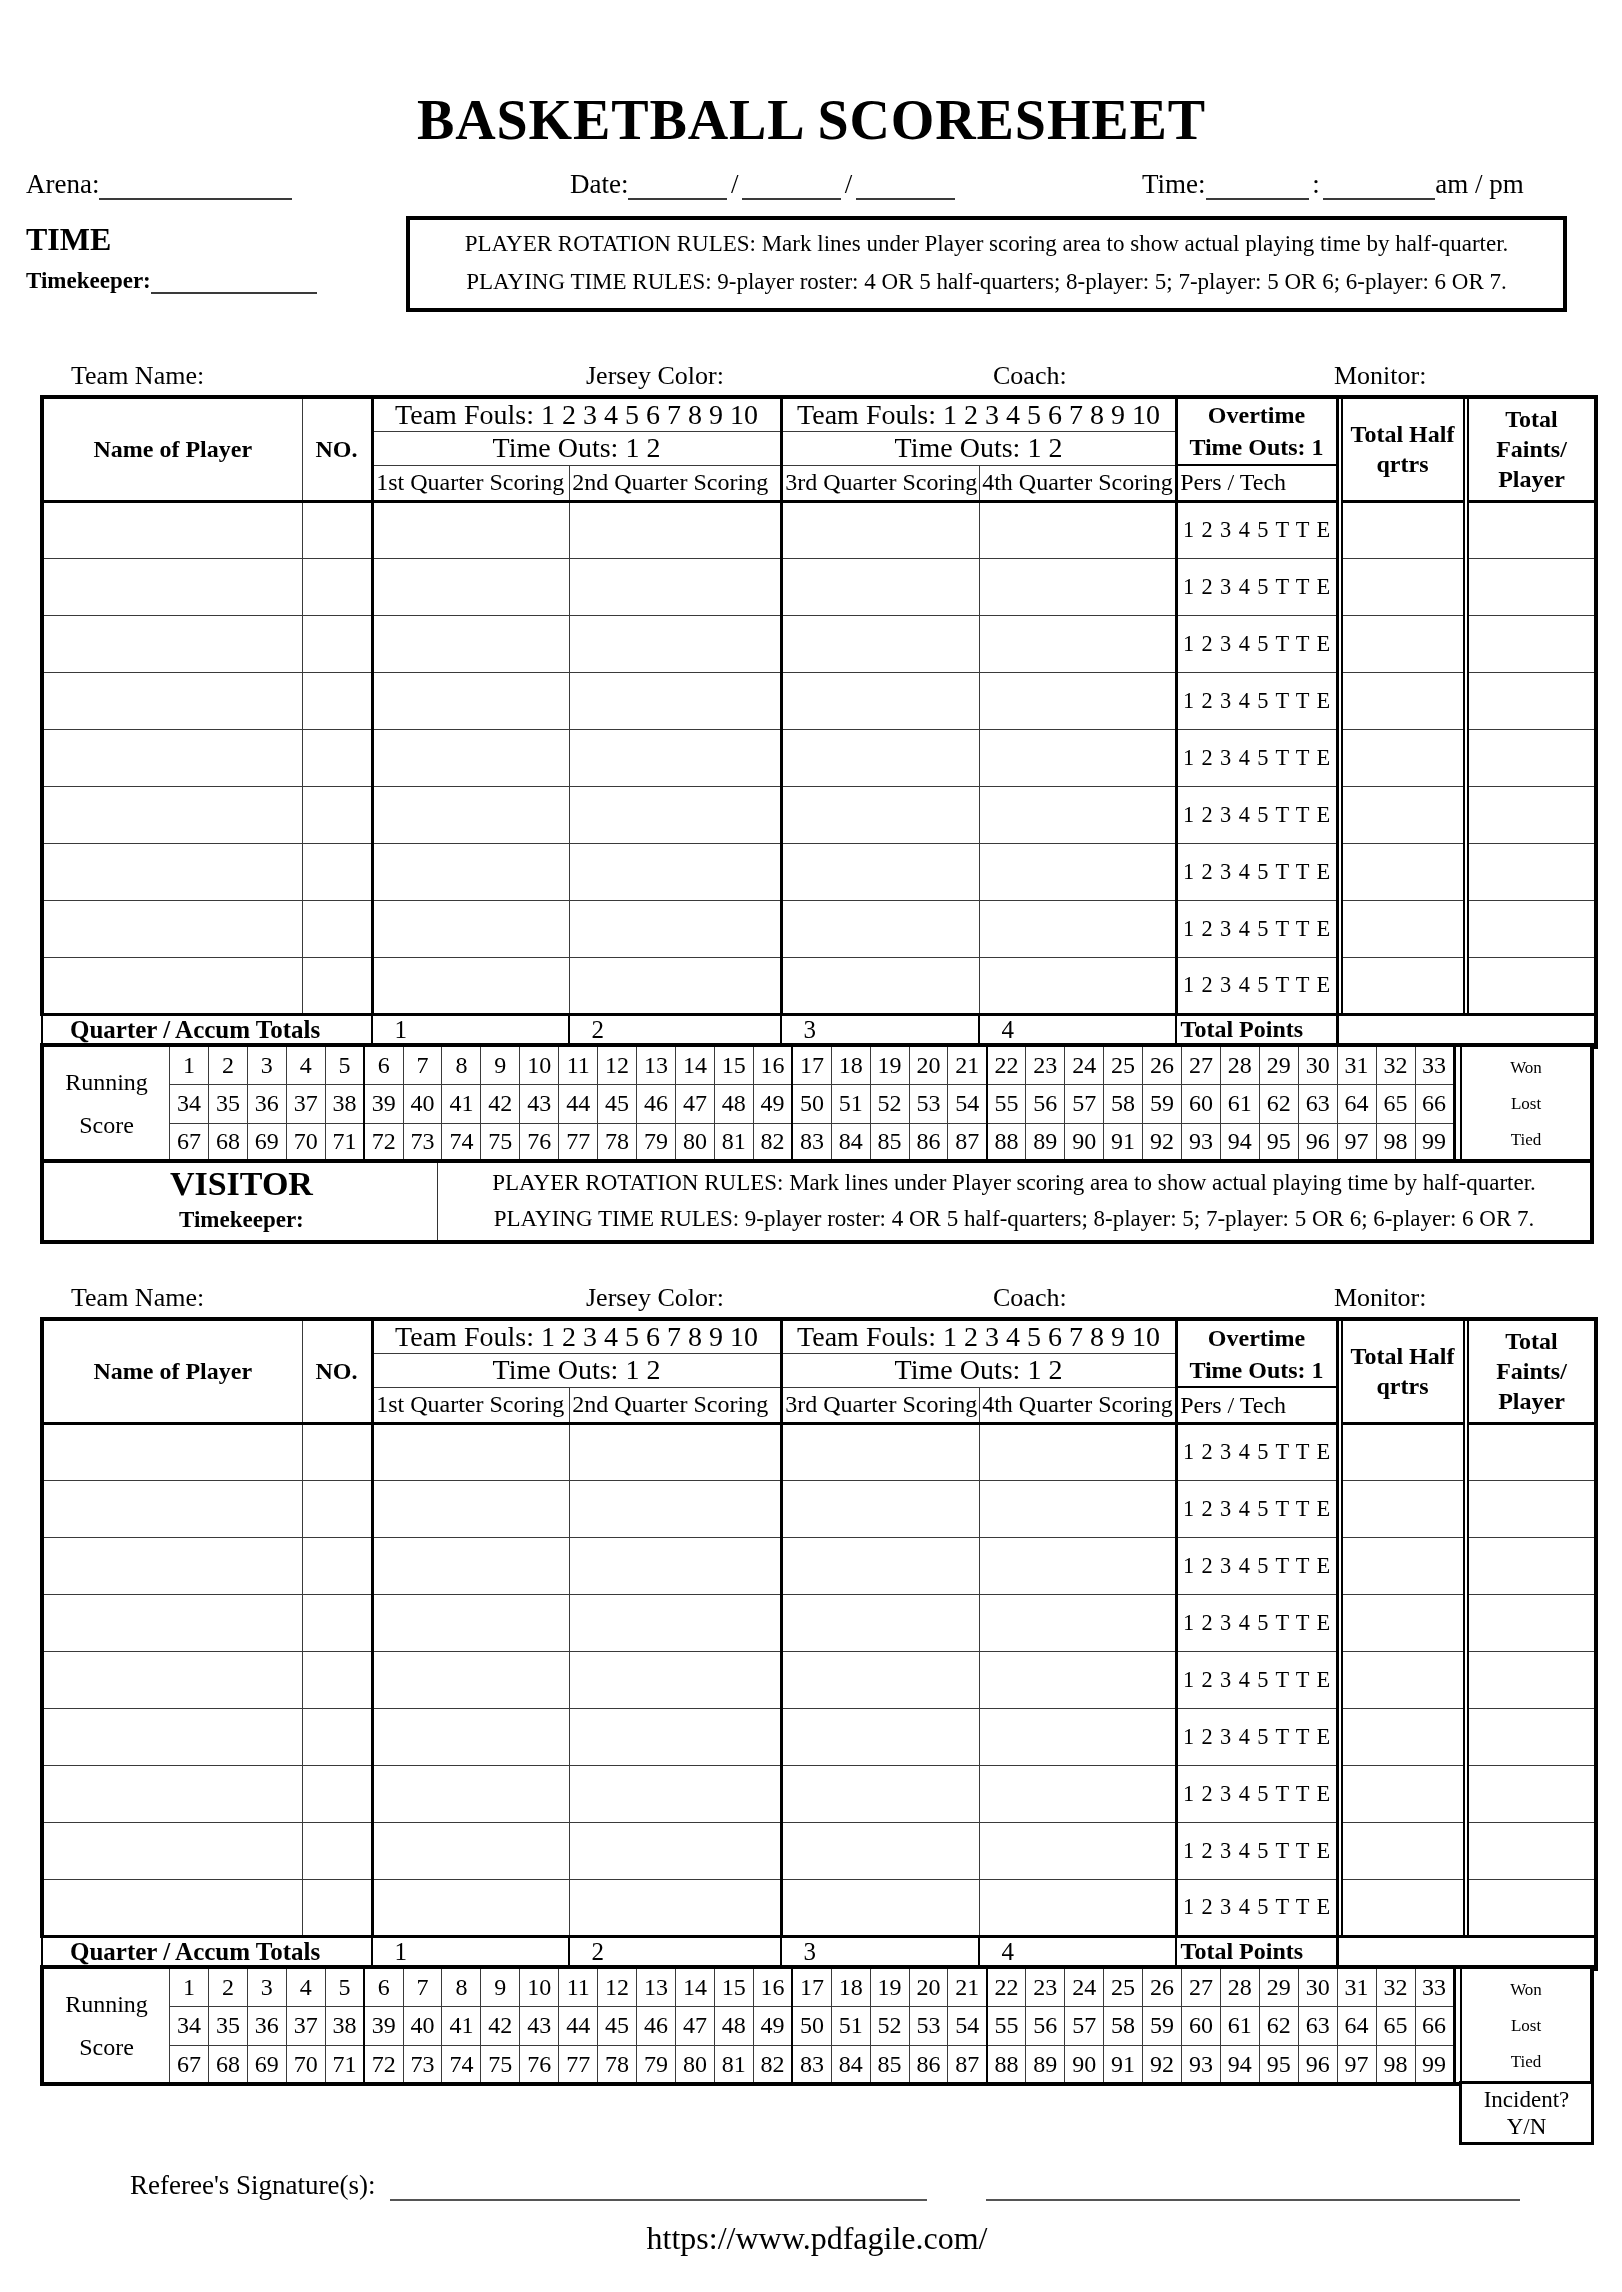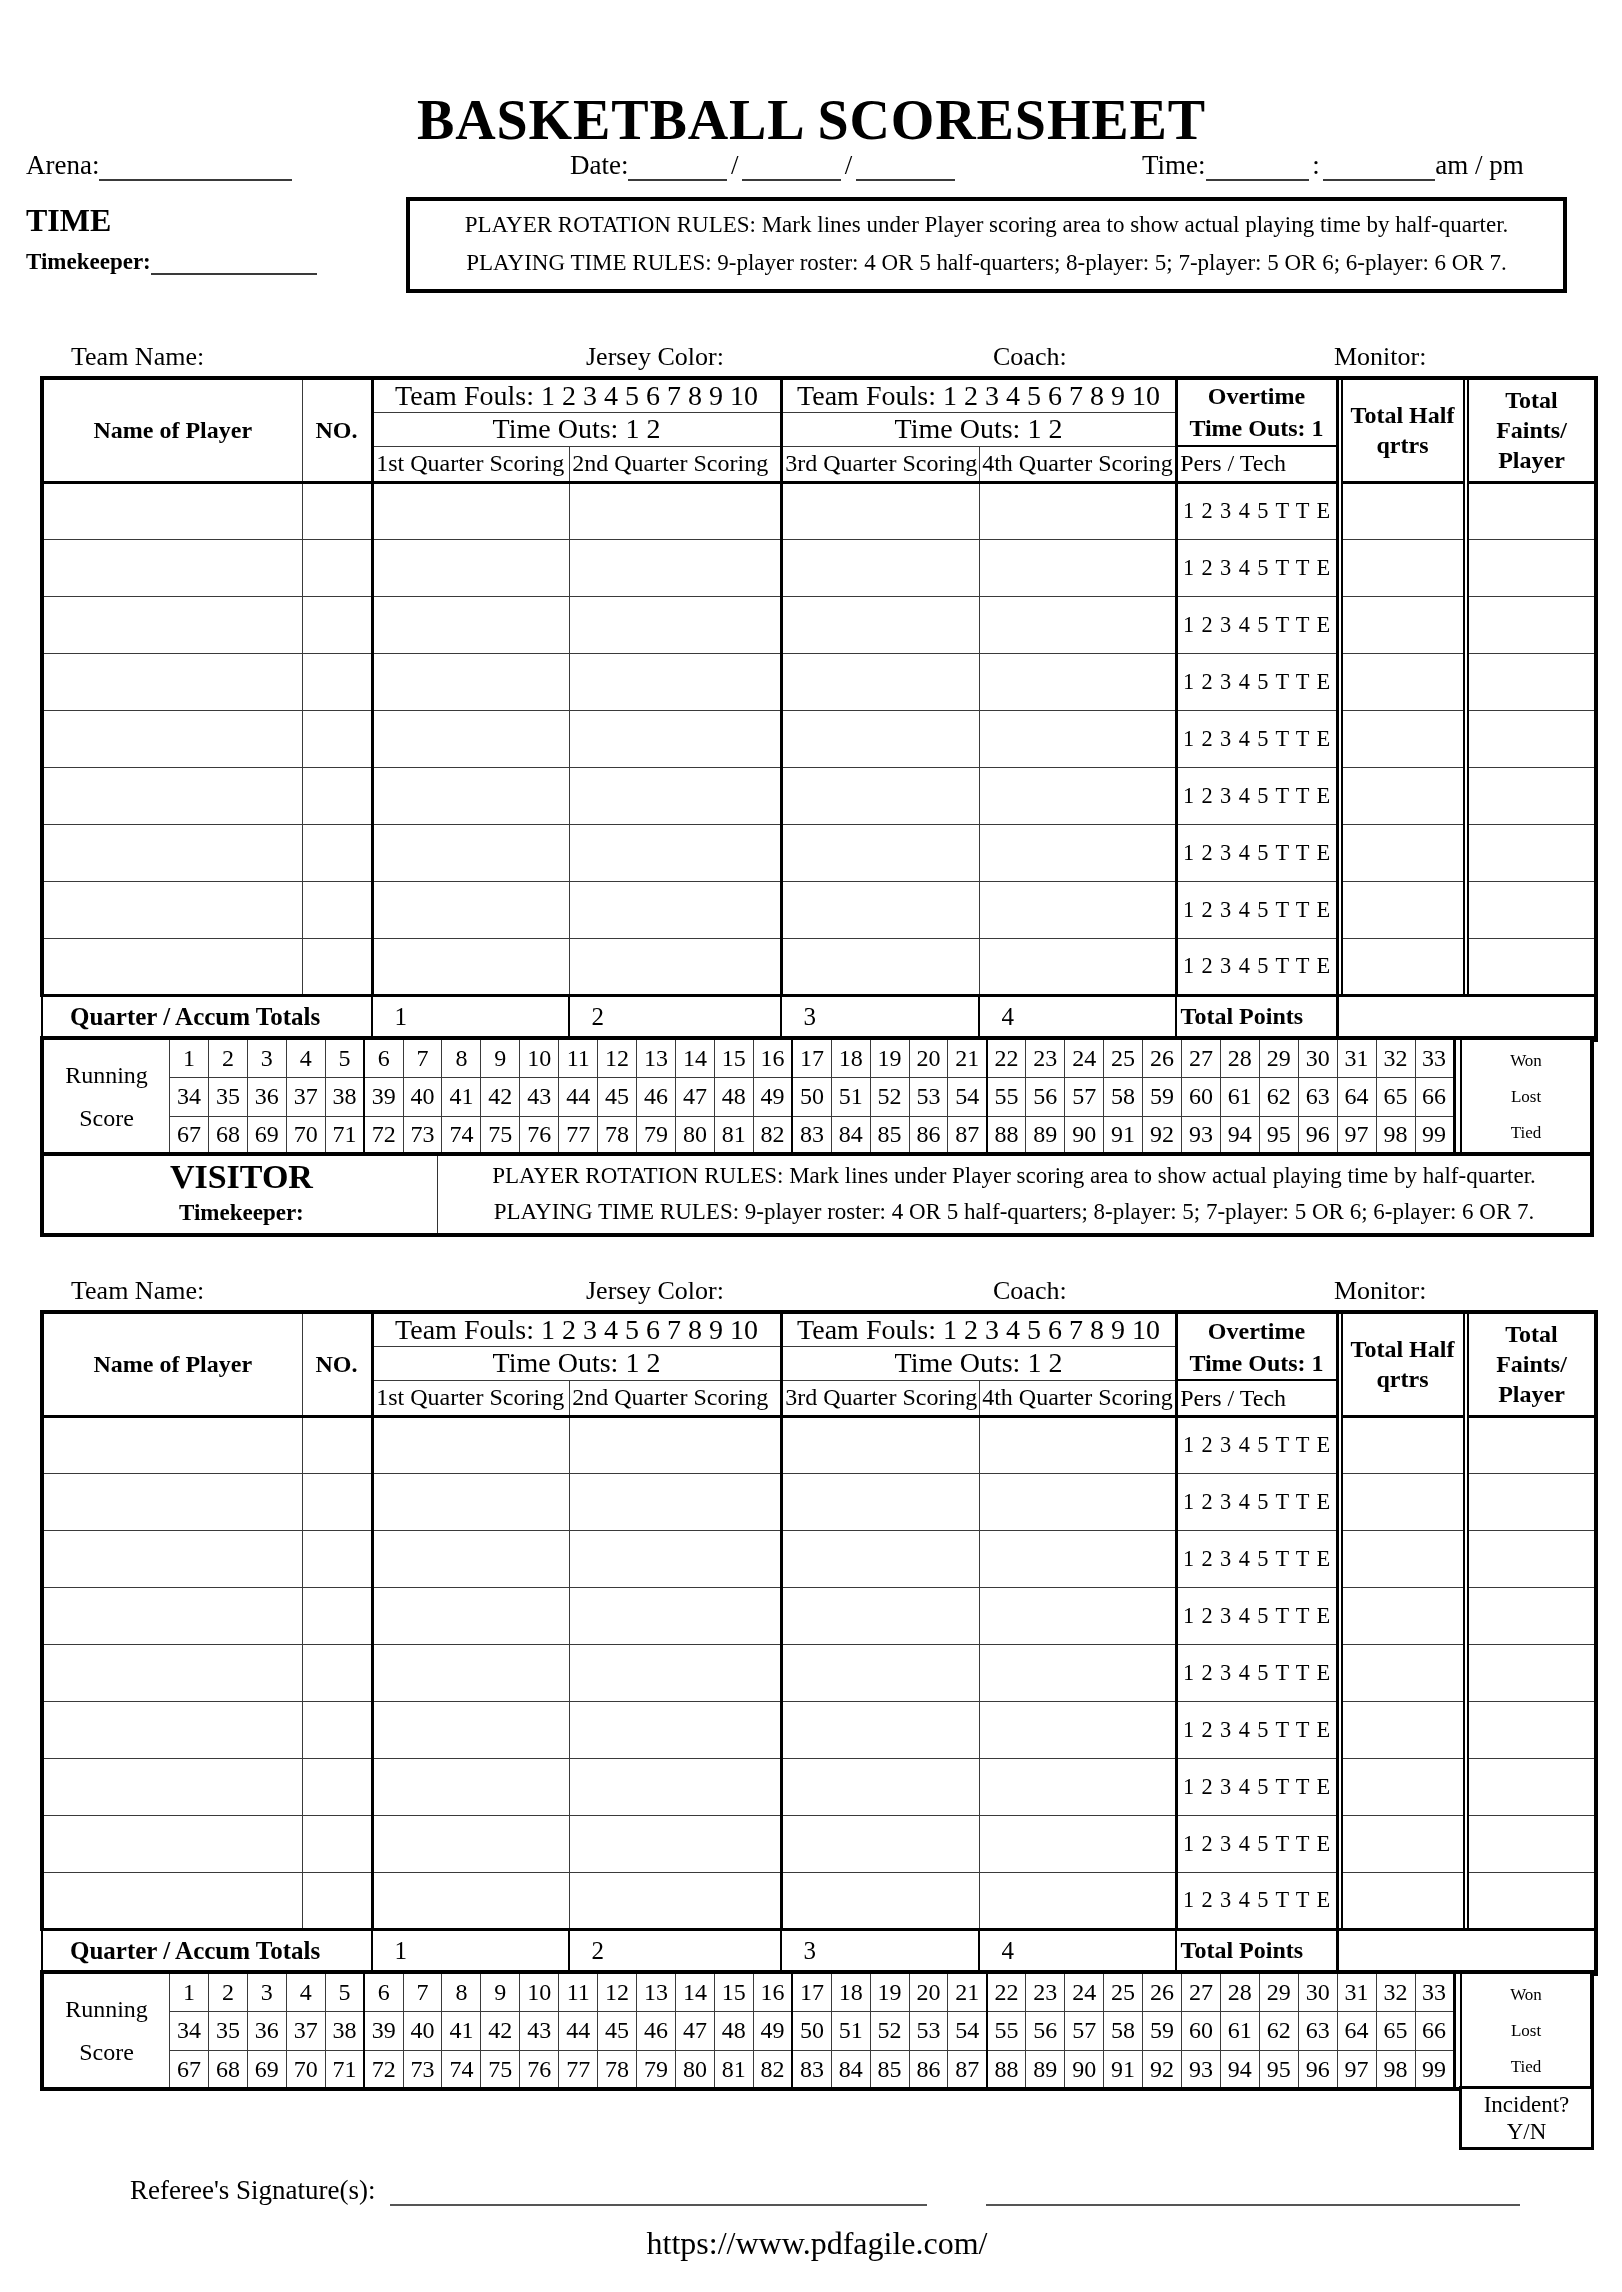--- a/index.html
+++ b/index.html
@@ -1,21 +1,21 @@
 <!DOCTYPE html>
 <html style="font-size:14.3px"><head>
 <meta charset="utf-8">
 <style>
   html,body{margin:0;padding:0;background:#fff;}
   body{font-family:"Liberation Serif","DejaVu Serif",serif;color:#000;}
   .sheet{position:relative;width:1623px;height:2293px;background:#fff;overflow:hidden;}
 
   .title{margin-top:91px;text-align:center;font-size:56px;font-weight:bold;line-height:59px;letter-spacing:0.9px;}
 
-  .field-row{position:relative;height:43px;margin-top:0;font-size:27px;}
+  .field-row{position:relative;height:43px;margin-top:19px;font-size:27px;}
   .fgroup{position:absolute;top:0;white-space:nowrap;}
   .flabel{font-size:27px;}
   .fslash{font-size:27px;padding:0 3.6px;}
   .blank{display:inline-block;border-bottom:2.7px solid #3a3a3a;height:27px;vertical-align:bottom;}
 
   .home-info{position:relative;height:106px;margin-top:3.6px;}
   .home-label{position:absolute;left:26px;top:5.4px;font-size:32px;font-weight:bold;}
   .keeper-line{position:absolute;left:26px;top:52px;font-size:23px;font-weight:bold;white-space:nowrap;}
   .blank-k{width:166px;height:21.5px;}
   .rules-box{position:absolute;left:406px;top:0px;width:1153px;border:4.5px solid #000;text-align:center;font-size:23px;padding:5.4px 0 7.2px 0;background:#fff;}
@@ -33,21 +33,21 @@
 
   .co-name{width:260px;}.co-no{width:70px;}.co-q1{width:197px;}.co-q2{width:212px;}
   .co-q3{width:198px;}.co-q4{width:197px;}.co-pers{width:161px;}.co-gap{width:4.5px;}
   .co-half{width:122px;}.co-faints{width:128px;}
 
   .team-table tr.h1 td{border-top:4.5px solid #000;}
   .team-table tr.h1{height:34px;}
   .team-table tr.h2{height:34px;}
   .team-table tr.h3{height:36px;}
   .team-table tr.prow{height:57px;}
-  .team-table tr.trow{height:44px;}
+  .team-table tr.trow{height:32px;}
 
   .team-table td.c-name{border-left:4.5px solid #000;}
   .team-table td.c-q1{border-left:3.6px solid #000;}
   .team-table td.c-q3{border-left:3.6px solid #000;}
   .team-table td.c-pers{border-left:3.6px solid #000;border-right:3.6px solid #000;}
   .team-table td.c-half{border-left:2.7px solid #000;border-right:2.7px solid #000;}
   .team-table td.c-faints{border-left:2.7px solid #000;border-right:4.5px solid #000;}
   .team-table td.c-gap{border-top:4.5px solid #000;border-bottom:none;border-left:none;border-right:none;}
 
   .team-table td.hc{border-bottom:3.6px solid #000;font-weight:bold;font-size:24px;text-align:center;}

